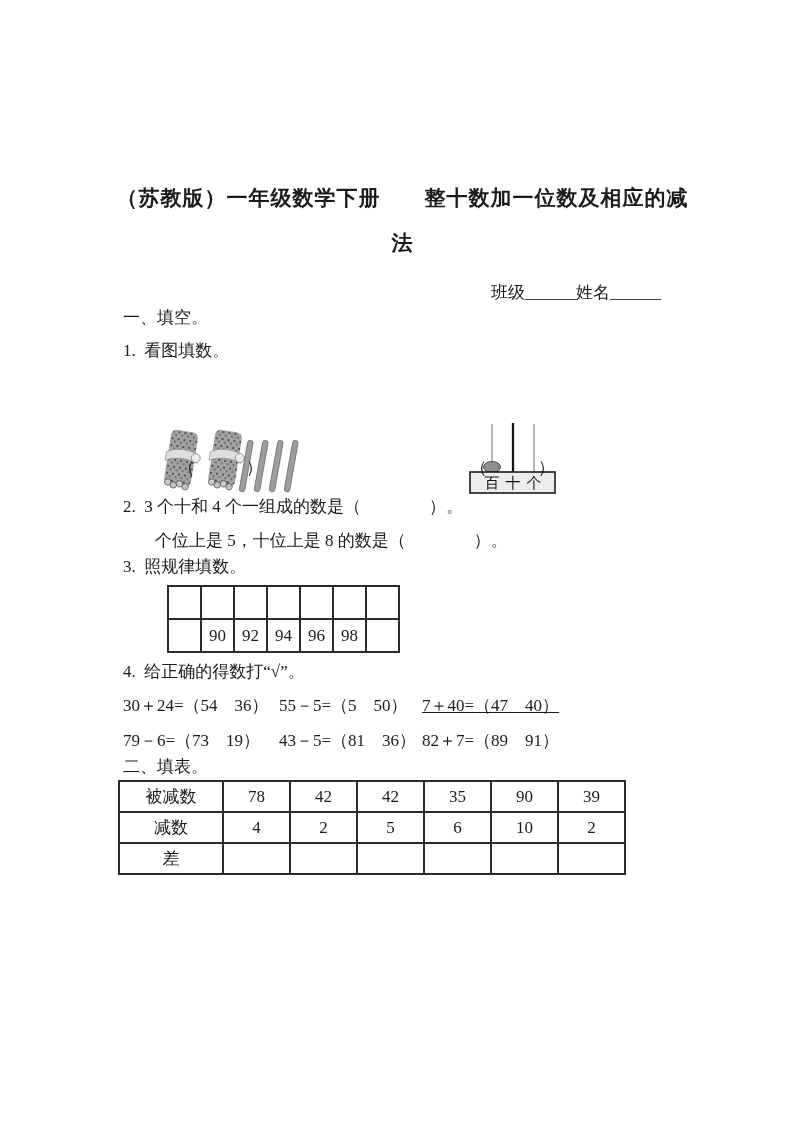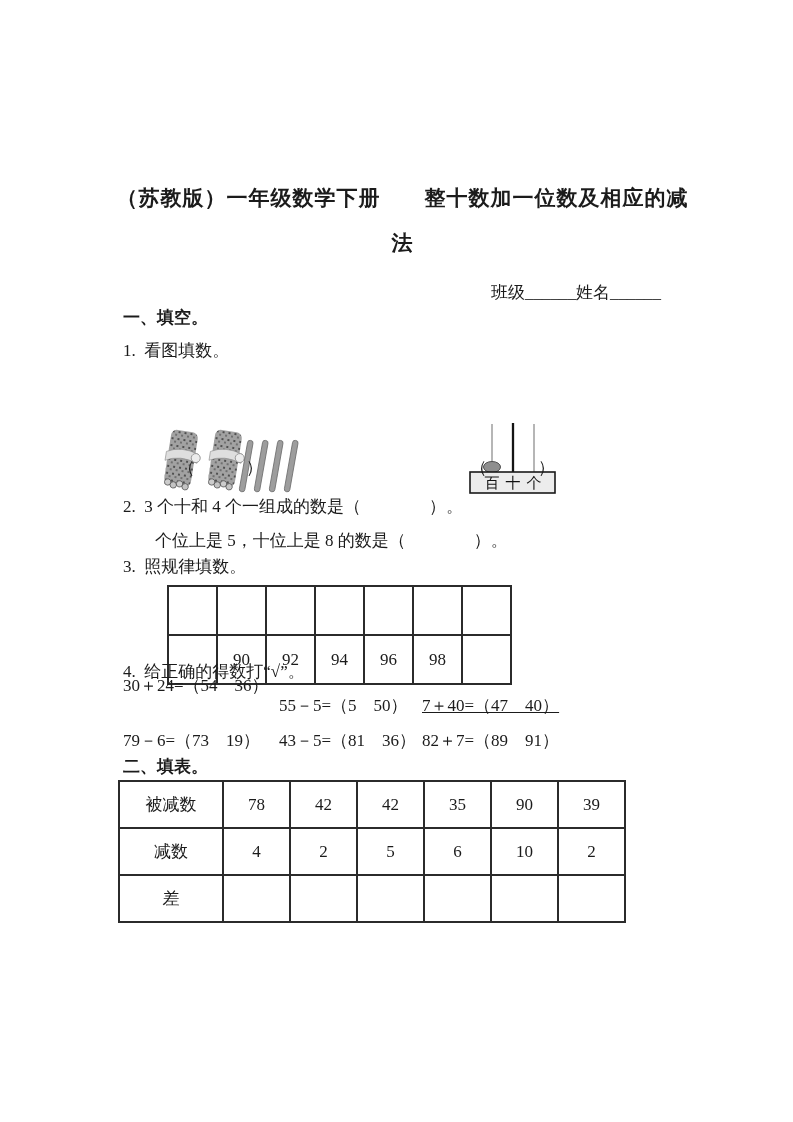--- a/index.html
+++ b/index.html
@@ -3,25 +3,25 @@
 <meta charset="utf-8">
 <style>
   html,body{margin:0;padding:0;background:#fff;}
   #page{
     position:relative;width:793px;height:1122px;background:#ffffff;
     font-family:"Liberation Serif","DejaVu Serif",serif;color:#1b1b1b;
     overflow:hidden;
     margin-left:6px;
   }
   .abs{position:absolute;line-height:1.2;font-size:17px;white-space:pre;}
-  .bold{font-weight:bold;}
+  .bold{font-weight:normal;}
   .title{width:793px;left:0;text-align:center;font-size:21px;font-weight:bold;letter-spacing:1px;}
   table.sheet{border-collapse:collapse;position:absolute;table-layout:fixed;background:#fff;}
   table.sheet td{border:2px solid #2b2b2b;text-align:center;vertical-align:middle;
-    font-size:17px;padding:8px;overflow:hidden;}
+    font-size:17px;padding:0;overflow:hidden;}
   .t1 td{width:31px;height:31px;}
   .t2 td{height:29px;}
   svg{display:block;}
 </style>
 </head>
 <body>
 
 <div id="page">
 
   <div class="abs title" style="top:186px;">（苏教版）一年级数学下册　　整十数加一位数及相应的减</div>
@@ -121,21 +121,21 @@
       <td>92</td>
       <td>94</td>
       <td>96</td>
       <td>98</td>
       <td></td>
     </tr>
   </tbody>
     </table>
 
   <div class="abs" style="top:662px;left:117px;">4.  给正确的得数打“√”。</div>
-  <div class="abs" style="top:676px;left:117px;text-align:right;">30＋24=（54　36）</div>
+  <div class="abs" style="top:696px;left:117px;text-align:right;">30＋24=（54　36）</div>
   <div class="abs" style="top:696px;left:273px;">55－5=（5　50）</div>
   <div class="abs" style="top:696px;left:416px;text-decoration:underline;">7＋40=（47　40）</div>
   <div class="abs" style="top:731px;left:117px;">79－6=（73　19）</div>
   <div class="abs" style="top:731px;left:273px;">43－5=（81　36）</div>
   <div class="abs" style="top:731px;left:416px;">82＋7=（89　91）</div>
 
   <div class="abs bold" style="top:757px;left:117px;">二、填表。</div>
 
   <table class="sheet t2" style="top:780px;left:112px;">
     <colgroup>

